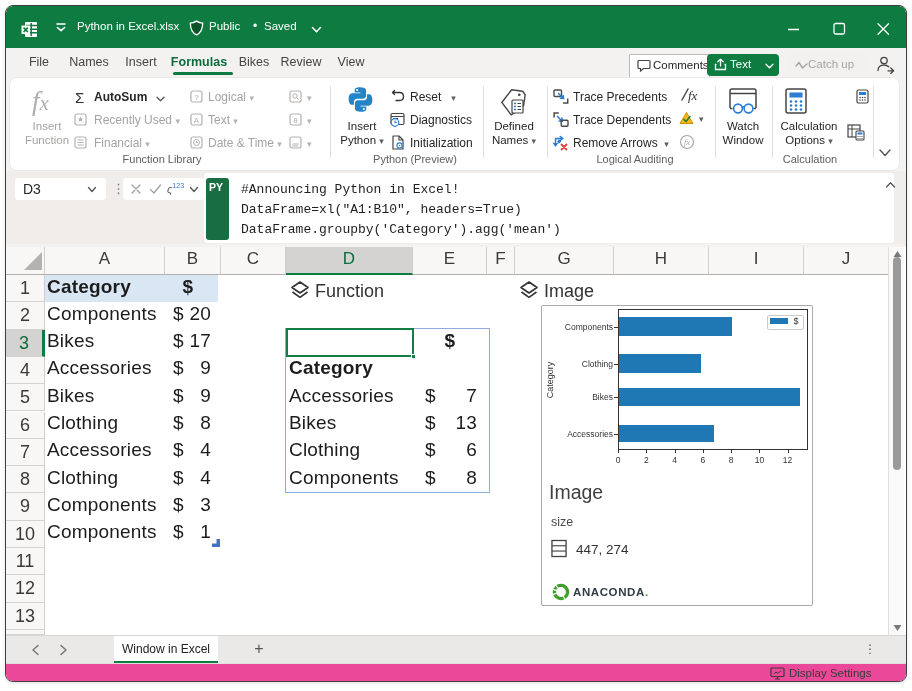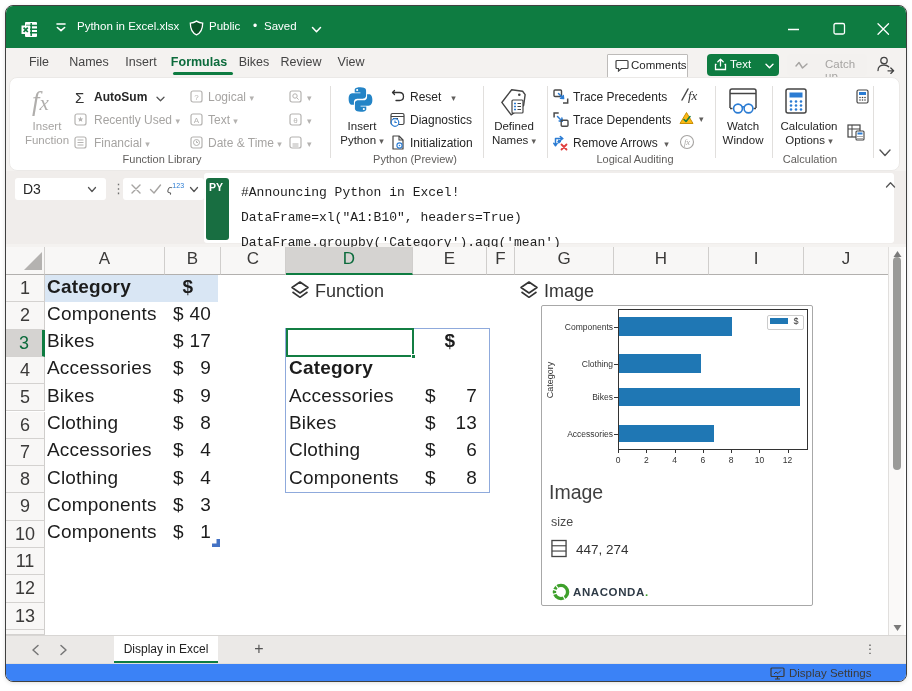--- a/index.html
+++ b/index.html
@@ -24,21 +24,21 @@
   
   #fbar { position:absolute; left:0; top:165px; width:100%; height:73px; background:#f0edeb; }
   
   #sheet { position:absolute; left:0; top:241px; width:100%; height:388px; background:#fff; }
   .colhdr { position:absolute; top:0; height:28px; line-height:24px; text-align:center; font-size:17px; color:#3b3a39; background:#f8f7f6; border-right:1px solid #d0cecc; border-bottom:1px solid #b2b0ae; }
   .rowhdr { position:absolute; left:0; width:39px; text-align:center; font-size:18px; color:#3b3a39; background:#f8f7f6; border-right:1px solid #d0cecc; border-bottom:1px solid #d4d2d0; }
   .cell { position:absolute; font-size:19px; color:#1c1c1c; white-space:nowrap; letter-spacing:0.2px; margin-top:-2.5px; }
   .b { font-weight:bold; }
   
   #tabbar { position:absolute; left:0; top:629px; width:100%; height:28px; background:#ebe9e7; border-top:1px solid #d8d6d4; }
-  #statusbar { position:absolute; left:0; top:657px; width:100%; height:19px; background:#3b82f6; border-top:1px solid #e1dfdd; }
+  #statusbar { position:absolute; left:0; top:657px; width:100%; height:19px; background:#ec4899; border-top:1px solid #e1dfdd; }
 </style>
 </head>
 <body>
 <div id="win">
   <div id="titlebar">
 
     <svg class="abs" style="left:15px;top:15px" width="17" height="17" viewBox="0 0 17 17">
       <rect x="4" y="1" width="12" height="15" rx="1" fill="#fff"></rect>
       <g stroke="#0e7c41" stroke-width="1.5">
           <line x1="10.2" y1="2" x2="10.2" y2="15"></line>
@@ -75,21 +75,21 @@
   <div id="tabrow">
     <div class="tab" style="left:13px;width:40px;">File</div>
     <div class="tab" style="left:59px;width:48px;">Names</div>
     <div class="tab" style="left:113px;width:44px;">Insert</div>
     <div class="tab sel" style="left:161px;width:64px;">Formulas</div>
     <div class="tab" style="left:229px;width:38px;">Bikes</div>
     <div class="tab" style="left:271px;width:48px;">Review</div>
     <div class="tab" style="left:325px;width:40px;">View</div>
     <div class="abs" style="left:167px;top:24px;width:60px;height:3px;background:#0e7c41;border-radius:2px;"></div>
 
-    <div class="abs" style="left:601px;top:6px;width:81px;height:26px;background:#fff;border:1px solid #bdbbb9;border-radius:1px;">
+    <div class="abs" style="left:623px;top:6px;width:81px;height:26px;background:#fff;border:1px solid #bdbbb9;border-radius:1px;">
       <svg class="abs" style="left:7px;top:4px" width="14" height="13" viewBox="0 0 14 13">
         <path d="M2 1.5 H12 A1 1 0 0 1 13 2.5 V8.5 A1 1 0 0 1 12 9.5 H6.5 L3.5 12 V9.5 H2 A1 1 0 0 1 1 8.5 V2.5 A1 1 0 0 1 2 1.5 Z" fill="none" stroke="#444" stroke-width="1.2"></path>
       </svg>
       <div class="abs" style="left:23px;top:4px;font-size:11.5px;color:#262626;">Comments</div>
     </div>
 
     <div class="abs" style="left:701px;top:6px;width:72px;height:22px;background:#0e7c41;border-radius:4px;">
       <svg class="abs" style="left:7px;top:4px" width="13" height="13" viewBox="0 0 13 13">
         <path d="M6.5 8 V1.5 M3.8 3.8 L6.5 1.2 L9.2 3.8" fill="none" stroke="#fff" stroke-width="1.3" stroke-linecap="round" stroke-linejoin="round"></path>
         <path d="M2 6.5 H1.5 V11.5 H11.5 V6.5 H11" fill="none" stroke="#fff" stroke-width="1.3" stroke-linecap="round"></path>
@@ -97,21 +97,21 @@
       <div class="abs" style="left:23px;top:4px;font-size:11.5px;color:#fff;">Text</div>
       <svg class="abs" style="left:58px;top:9px" width="9" height="7" viewBox="0 0 9 7">
         <path d="M1 1.2 L4.5 4.8 L8 1.2" fill="none" stroke="#fff" stroke-width="1.4" stroke-linecap="round" stroke-linejoin="round"></path>
       </svg>
     </div>
 
     <div class="abs" style="left:781px;top:6px;width:80px;height:22px;background:#f3f1ef;border-radius:4px;">
       <svg class="abs" style="left:8px;top:7px" width="13" height="9" viewBox="0 0 13 9">
         <path d="M1 5 L4 1.5 L7.5 7 L12 3" fill="none" stroke="#a6a4a2" stroke-width="1.4" stroke-linecap="round" stroke-linejoin="round"></path>
       </svg>
-      <div class="abs" style="left:38px;top:4px;font-size:11.5px;color:#a6a4a2;">Catch up</div>
+      <div class="abs" style="left:21px;top:4px;font-size:11.5px;color:#a6a4a2;">Catch up</div>
     </div>
 
     <svg class="abs" style="left:869px;top:6px" width="20" height="20" viewBox="0 0 20 20">
       <circle cx="9" cy="6.5" r="3.2" fill="none" stroke="#444" stroke-width="1.3"></circle>
       <path d="M3 16.5 C3 12.8 5.6 11 9 11 C11 11 12.6 11.6 13.7 12.7" fill="none" stroke="#444" stroke-width="1.3" stroke-linecap="round"></path>
       <path d="M13 16.8 H18.4 M15.8 14 L18.6 16.8 L15.8 19.4" fill="none" stroke="#444" stroke-width="1.3" stroke-linecap="round" stroke-linejoin="round"></path>
     </svg>
   </div>
   <div id="panel">
 
@@ -329,21 +329,21 @@
         </svg>
       <div class="abs" style="left:44px;top:4px;font-size:11px;color:#555;font-style:italic;">ς<span style="font-size:7px;vertical-align:super;font-style:normal;color:#2b7cd3;">123</span></div>
       <svg class="abs" style="left:66px;top:8px" width="10" height="8" viewBox="0 0 10 8">
           <path d="M1.5 1.5 L5 5.5 L8.5 1.5" fill="none" stroke="#555" stroke-width="1.3" stroke-linecap="round" stroke-linejoin="round"></path>
         </svg>
     </div>
     <div class="abs" style="left:198px;top:2px;width:690px;height:70px;background:#fff;border-radius:3px;"></div>
     <div class="abs" style="left:200px;top:7px;width:23px;height:62px;background:#186e41;border-radius:3px;">
       <div class="abs" style="left:3px;top:3px;font-size:10.5px;font-weight:bold;color:#fff;">PY</div>
     </div>
-    <div class="abs" style="left:235px;top:9px;font-family:'Liberation Mono',monospace;font-size:13px;line-height:25px;color:#1f1f1f;white-space:pre;">#Announcing Python in Excel!
+    <div class="abs" style="left:235px;top:9px;font-family:'Liberation Mono',monospace;font-size:13px;line-height:20px;color:#1f1f1f;white-space:pre;">#Announcing Python in Excel!
 DataFrame=xl("A1:B10", headers=True)
 DataFrame.groupby('Category').agg('mean')</div>
     <svg class="abs" style="left:879px;top:10px" width="11" height="8" viewBox="0 0 11 8">
         <path d="M1.5 6 L5.5 1.8 L9.5 6" fill="none" stroke="#555" stroke-width="1.3" stroke-linecap="round" stroke-linejoin="round"></path>
       </svg>
   </div>
   <div id="sheet">
 
     <div class="colhdr" style="left:0px;width:39px;">
       <svg class="abs" style="left:16px;top:4px" width="21" height="20" viewBox="0 0 21 20">
@@ -388,21 +388,21 @@
       <div class="cell " style="left:41px;top:82.6px;line-height:27.3px;">Bikes</div>
       <div class="cell " style="left:41px;top:109.9px;line-height:27.3px;">Accessories</div>
       <div class="cell " style="left:41px;top:137.2px;line-height:27.3px;">Bikes</div>
       <div class="cell " style="left:41px;top:164.5px;line-height:27.3px;">Clothing</div>
       <div class="cell " style="left:41px;top:191.8px;line-height:27.3px;">Accessories</div>
       <div class="cell " style="left:41px;top:219.1px;line-height:27.3px;">Clothing</div>
       <div class="cell " style="left:41px;top:246.4px;line-height:27.3px;">Components</div>
       <div class="cell " style="left:41px;top:273.7px;line-height:27.3px;">Components</div>
       <div class="cell b" style="left:154px;top:28.0px;width:56px;text-align:center;line-height:27.3px;">$</div>
       <div class="cell" style="left:167px;top:55.3px;line-height:27.3px;">$</div>
-      <div class="cell" style="left:159px;top:55.3px;width:46px;text-align:right;line-height:27.3px;">40</div>
+      <div class="cell" style="left:159px;top:55.3px;width:46px;text-align:right;line-height:27.3px;">20</div>
       <div class="cell" style="left:167px;top:82.6px;line-height:27.3px;">$</div>
       <div class="cell" style="left:159px;top:82.6px;width:46px;text-align:right;line-height:27.3px;">17</div>
       <div class="cell" style="left:167px;top:109.9px;line-height:27.3px;">$</div>
       <div class="cell" style="left:159px;top:109.9px;width:46px;text-align:right;line-height:27.3px;">9</div>
       <div class="cell" style="left:167px;top:137.2px;line-height:27.3px;">$</div>
       <div class="cell" style="left:159px;top:137.2px;width:46px;text-align:right;line-height:27.3px;">9</div>
       <div class="cell" style="left:167px;top:164.5px;line-height:27.3px;">$</div>
       <div class="cell" style="left:159px;top:164.5px;width:46px;text-align:right;line-height:27.3px;">8</div>
       <div class="cell" style="left:167px;top:191.8px;line-height:27.3px;">$</div>
       <div class="cell" style="left:159px;top:191.8px;width:46px;text-align:right;line-height:27.3px;">4</div>
@@ -513,21 +513,21 @@
         </svg>
     </div>
   </div>
   <div id="tabbar">
     <svg class="abs" style="left:25px;top:8px" width="9" height="12" viewBox="0 0 9 12">
         <path d="M7 1.5 L2 6 L7 10.5" fill="none" stroke="#777" stroke-width="1.5" stroke-linecap="round" stroke-linejoin="round"></path>
       </svg>
     <svg class="abs" style="left:53px;top:8px" width="9" height="12" viewBox="0 0 9 12">
         <path d="M2 1.5 L7 6 L2 10.5" fill="none" stroke="#777" stroke-width="1.5" stroke-linecap="round" stroke-linejoin="round"></path>
       </svg>
-    <div class="abs" style="left:108px;top:0px;width:104px;height:27px;background:#fff;border-bottom:2.5px solid #0e7c41;text-align:center;line-height:26px;font-size:12px;color:#222;">Display in Excel</div>
+    <div class="abs" style="left:108px;top:0px;width:104px;height:27px;background:#fff;border-bottom:2.5px solid #0e7c41;text-align:center;line-height:26px;font-size:12px;color:#222;">Window in Excel</div>
     <div class="abs" style="left:243px;top:3px;width:20px;height:20px;font-size:16px;color:#555;text-align:center;line-height:20px;">+</div>
     <div class="abs" style="left:858px;top:6px;width:10px;font-size:12px;color:#555;">⋮</div>
   </div>
   <div id="statusbar">
     <svg class="abs" style="left:764px;top:3px" width="15" height="13" viewBox="0 0 15 13">
         <rect x="1" y="1" width="13" height="8.5" rx="1" fill="none" stroke="#3b3a39" stroke-width="1.2"></rect>
         <line x1="5" y1="12" x2="10" y2="12" stroke="#3b3a39" stroke-width="1.2"></line>
         <line x1="7.5" y1="9.5" x2="7.5" y2="12" stroke="#3b3a39" stroke-width="1.2"></line>
         <path d="M4 7 L6 5 L8 6.5 L11 3.5" fill="none" stroke="#3b3a39" stroke-width="1"></path>
       </svg>

